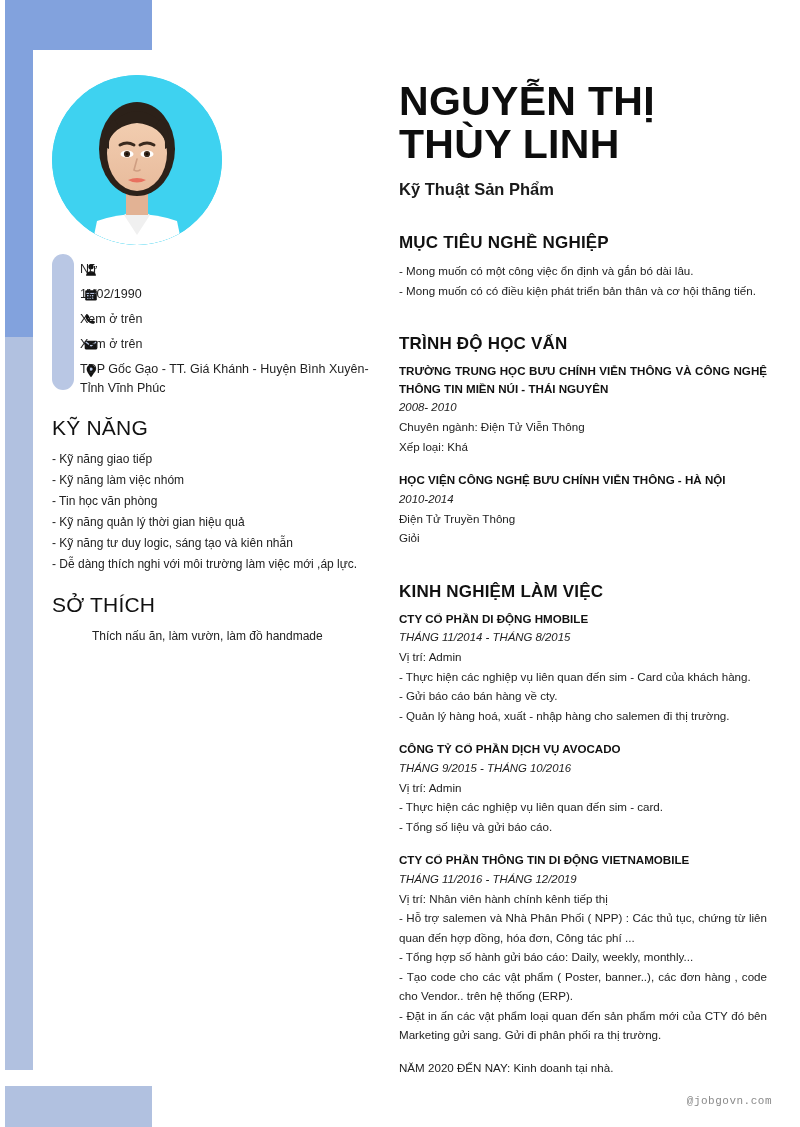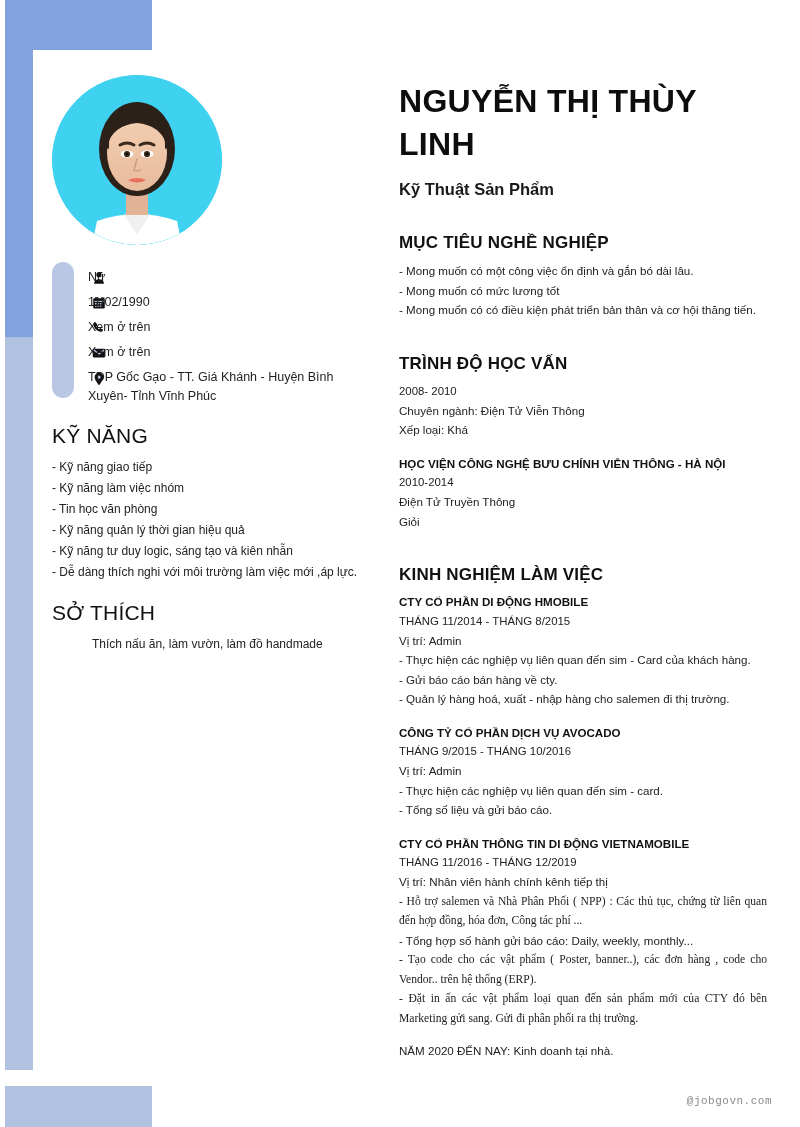--- a/index.html
+++ b/index.html
@@ -56,22 +56,22 @@
     overflow: hidden;
     background: #3ed2f0;
     position: relative;
     margin-left: 0;
   }
   .photo-wrap svg { display: block; width: 170px; height: 170px; }
 
   
   .contact {
     position: relative;
-    margin-top: 20px;
-    padding-left: 36px;
+    margin-top: 12px;
+    padding-left: 28px;
   }
   .contact-strip {
     position: absolute;
     left: 0; top: -3px;
     width: 22px;
     height: 136px;
     background: #b9c7e4;
     border-radius: 11px;
   }
   .contact-row {
@@ -115,21 +115,21 @@
     margin-left: 40px;
   }
 
   
   .right-col {
     position: absolute;
     left: 399px; top: 80px;
     width: 368px;
   }
   .cv-name {
-    font-size: 32px;
+    font-size: 41px;
     font-weight: bold;
     line-height: 43px;
     letter-spacing: 0.3px;
     color: #0d0d0d;
   }
   .cv-role {
     font-size: 16.5px;
     font-weight: bold;
     color: #1a1a1a;
     margin-top: 14px;
@@ -151,25 +151,26 @@
     font-size: 11.6px;
     font-weight: bold;
     line-height: 17.5px;
     color: #111;
     text-align: justify;
     margin-top: 2px;
   }
   .org.wide { text-align: justify; text-align-last: left; }
   .period {
     font-size: 11.4px;
+    font-style: italic;
     line-height: 19px;
     color: #222;
     margin-top: 1px;
   }
-  .justify { text-align: justify; text-align-last: left; font-family: Liberation Serif, serif; }
+  .justify { text-align: justify; text-align-last: left; }
   .block-gap { height: 13px; }
 
   .watermark {
     position: absolute;
     right: 28px; bottom: 20px;
     font-family: "Liberation Mono", monospace;
     font-size: 11px;
     color: #8a8a8a;
     letter-spacing: 0.5px;
   }
@@ -311,28 +312,28 @@
   </div>
 
   <div class="right-col">
 
     <div class="cv-name">NGUYỄN THỊ THÙY LINH</div>
     <div class="cv-role">Kỹ Thuật Sản Phẩm</div>
 
     <div>
       <div class="section-title">MỤC TIÊU NGHỀ NGHIỆP</div>
       <div class="r-line">- Mong muốn có một công việc ổn định và gắn bó dài lâu.</div>
-      <div class="r-line">- Mong muốn có mức lương tốt</div>
       <div class="r-line">- Mong muốn có có điều kiện phát triển bản thân và cơ hội thăng tiến.</div>
     </div>
 
     <div>
       <div class="section-title">TRÌNH ĐỘ HỌC VẤN</div>
 
       <div>
+        <div class="org wide">TRƯỜNG TRUNG HỌC BƯU CHÍNH VIỄN THÔNG VÀ CÔNG NGHỆ THÔNG TIN MIỀN NÚI - THÁI NGUYÊN</div>
         <div class="period">2008- 2010</div>
         <div class="r-line">Chuyên ngành: Điện Tử Viễn Thông</div>
         <div class="r-line">Xếp loại: Khá</div>
       </div>
 
       <div class="block-gap"></div>
 
       <div>
         <div class="org">HỌC VIỆN CÔNG NGHỆ BƯU CHÍNH VIỄN THÔNG  - HÀ NỘI</div>
         <div class="period">2010-2014</div>

